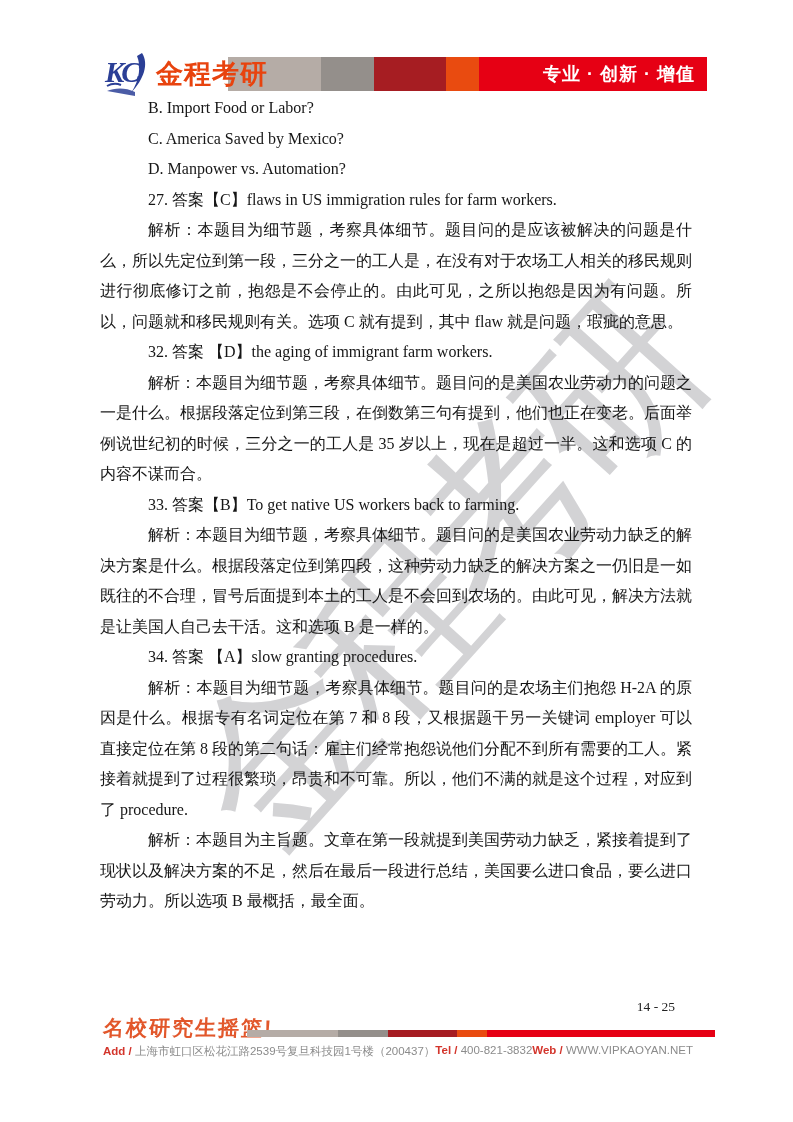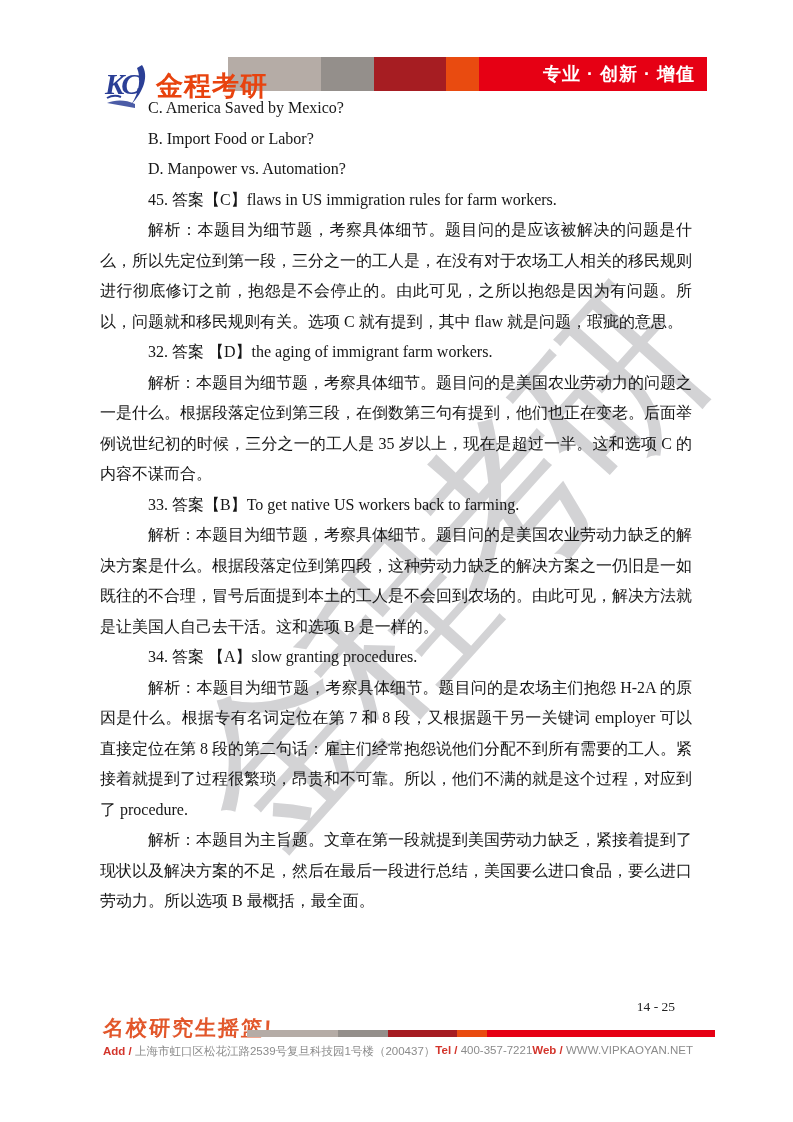--- a/index.html
+++ b/index.html
@@ -4,21 +4,21 @@
 <style>
   html, body { margin:0; padding:0; background:#ffffff; }
   .page {
     position:relative; width:793px; height:1122px; margin:0 auto;
     background:#fff; overflow:hidden;
     font-family:"Liberation Serif","DejaVu Serif",serif;
   }
 
   
   .header-logo {
-    position:absolute; left:104px; top:64px; height:44px;
+    position:absolute; left:104px; top:52px; height:44px;
     display:flex; align-items:center; z-index:3;
   }
   .logo-mark { display:block; margin-right:4px; }
   .brand {
     font-family:"Liberation Sans","DejaVu Sans",sans-serif;
     font-weight:bold; font-size:27px; letter-spacing:1px;
     color:var(--brand-red); line-height:1;
   }
   .header-bar { position:absolute; left:228px; top:57px; height:34px; display:flex; z-index:2; }
   .seg { height:100%;padding-left:8px; }
@@ -96,24 +96,24 @@
     <div class="seg h3"></div>
     <div class="seg h4"></div>
     <div class="seg h5">
       <span class="banner-slogan">专业 · 创新 · 增值</span>
     </div>
   </div>
 
   <div class="watermark">金程考研</div>
 
   <div class="content">
+      <p class="line">B. Import Food or Labor?</p>
       <p class="line">C. America Saved by Mexico?</p>
-      <p class="line">B. Import Food or Labor?</p>
       <p class="line">D. Manpower vs. Automation?</p>
-      <p class="line">45. 答案【C】flaws in US immigration rules for farm workers.</p>
+      <p class="line">27. 答案【C】flaws in US immigration rules for farm workers.</p>
       <p class="para">解析：本题目为细节题，考察具体细节。题目问的是应该被解决的问题是什么，所以先定位到第一段，三分之一的工人是，在没有对于农场工人相关的移民规则进行彻底修订之前，抱怨是不会停止的。由此可见，之所以抱怨是因为有问题。所以，问题就和移民规则有关。选项 C 就有提到，其中 flaw 就是问题，瑕疵的意思。</p>
       <p class="line">32. 答案 【D】the aging of immigrant farm workers.</p>
       <p class="para">解析：本题目为细节题，考察具体细节。题目问的是美国农业劳动力的问题之一是什么。根据段落定位到第三段，在倒数第三句有提到，他们也正在变老。后面举例说世纪初的时候，三分之一的工人是 35 岁以上，现在是超过一半。这和选项 C 的内容不谋而合。</p>
       <p class="line">33. 答案【B】To get native US workers back to farming.</p>
       <p class="para">解析：本题目为细节题，考察具体细节。题目问的是美国农业劳动力缺乏的解决方案是什么。根据段落定位到第四段，这种劳动力缺乏的解决方案之一仍旧是一如既往的不合理，冒号后面提到本土的工人是不会回到农场的。由此可见，解决方法就是让美国人自己去干活。这和选项 B 是一样的。</p>
       <p class="line">34. 答案 【A】slow granting procedures.</p>
       <p class="para">解析：本题目为细节题，考察具体细节。题目问的是农场主们抱怨 H-2A 的原因是什么。根据专有名词定位在第 7 和 8 段，又根据题干另一关键词 employer 可以直接定位在第 8 段的第二句话：雇主们经常抱怨说他们分配不到所有需要的工人。紧接着就提到了过程很繁琐，昂贵和不可靠。所以，他们不满的就是这个过程，对应到了 procedure.</p>
       <p class="para">解析：本题目为主旨题。文章在第一段就提到美国劳动力缺乏，紧接着提到了现状以及解决方案的不足，然后在最后一段进行总结，美国要么进口食品，要么进口劳动力。所以选项 B 最概括，最全面。</p>
     </div>
 
@@ -128,21 +128,21 @@
     <div class="seg f5"></div>
   </div>
 
   <div class="footer-contact">
     <span>
       <span class="lbl">Add /</span>
       <span>上海市虹口区松花江路2539号复旦科技园1号楼（200437）</span>
     </span>
     <span>
       <span class="lbl">Tel /</span>
-      <span>400-357-7221</span>
+      <span>400-821-3832</span>
     </span>
     <span>
       <span class="lbl">Web /</span>
       <span>WWW.VIPKAOYAN.NET</span>
     </span>
   </div>
 
 </div>
 
 </body></html>

